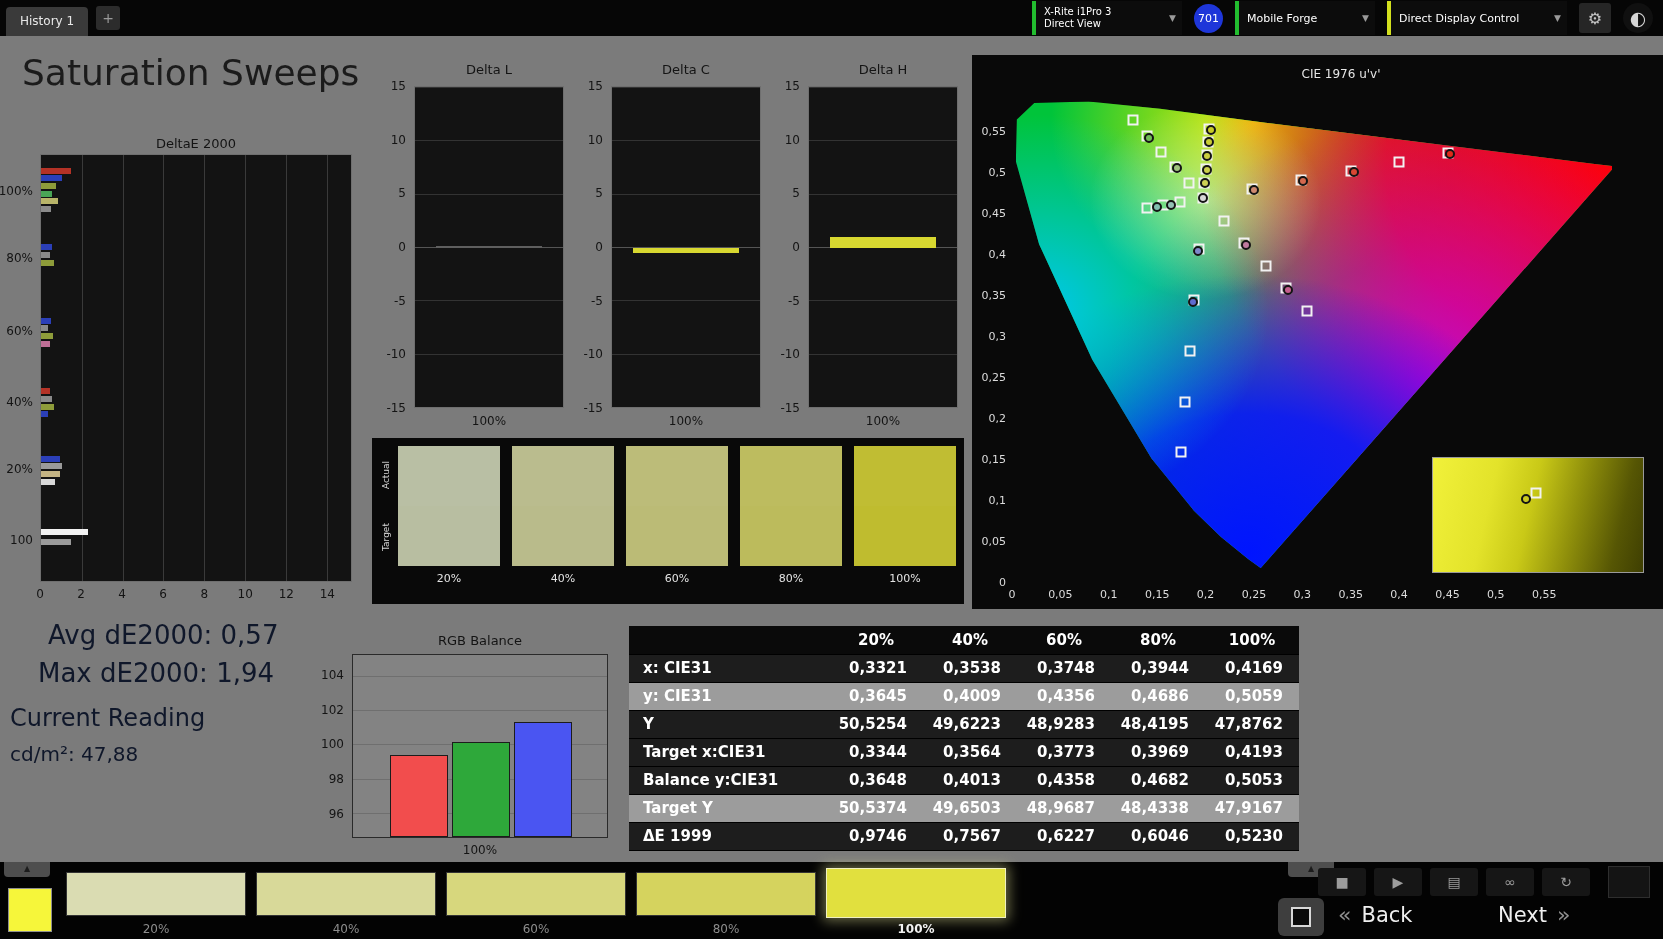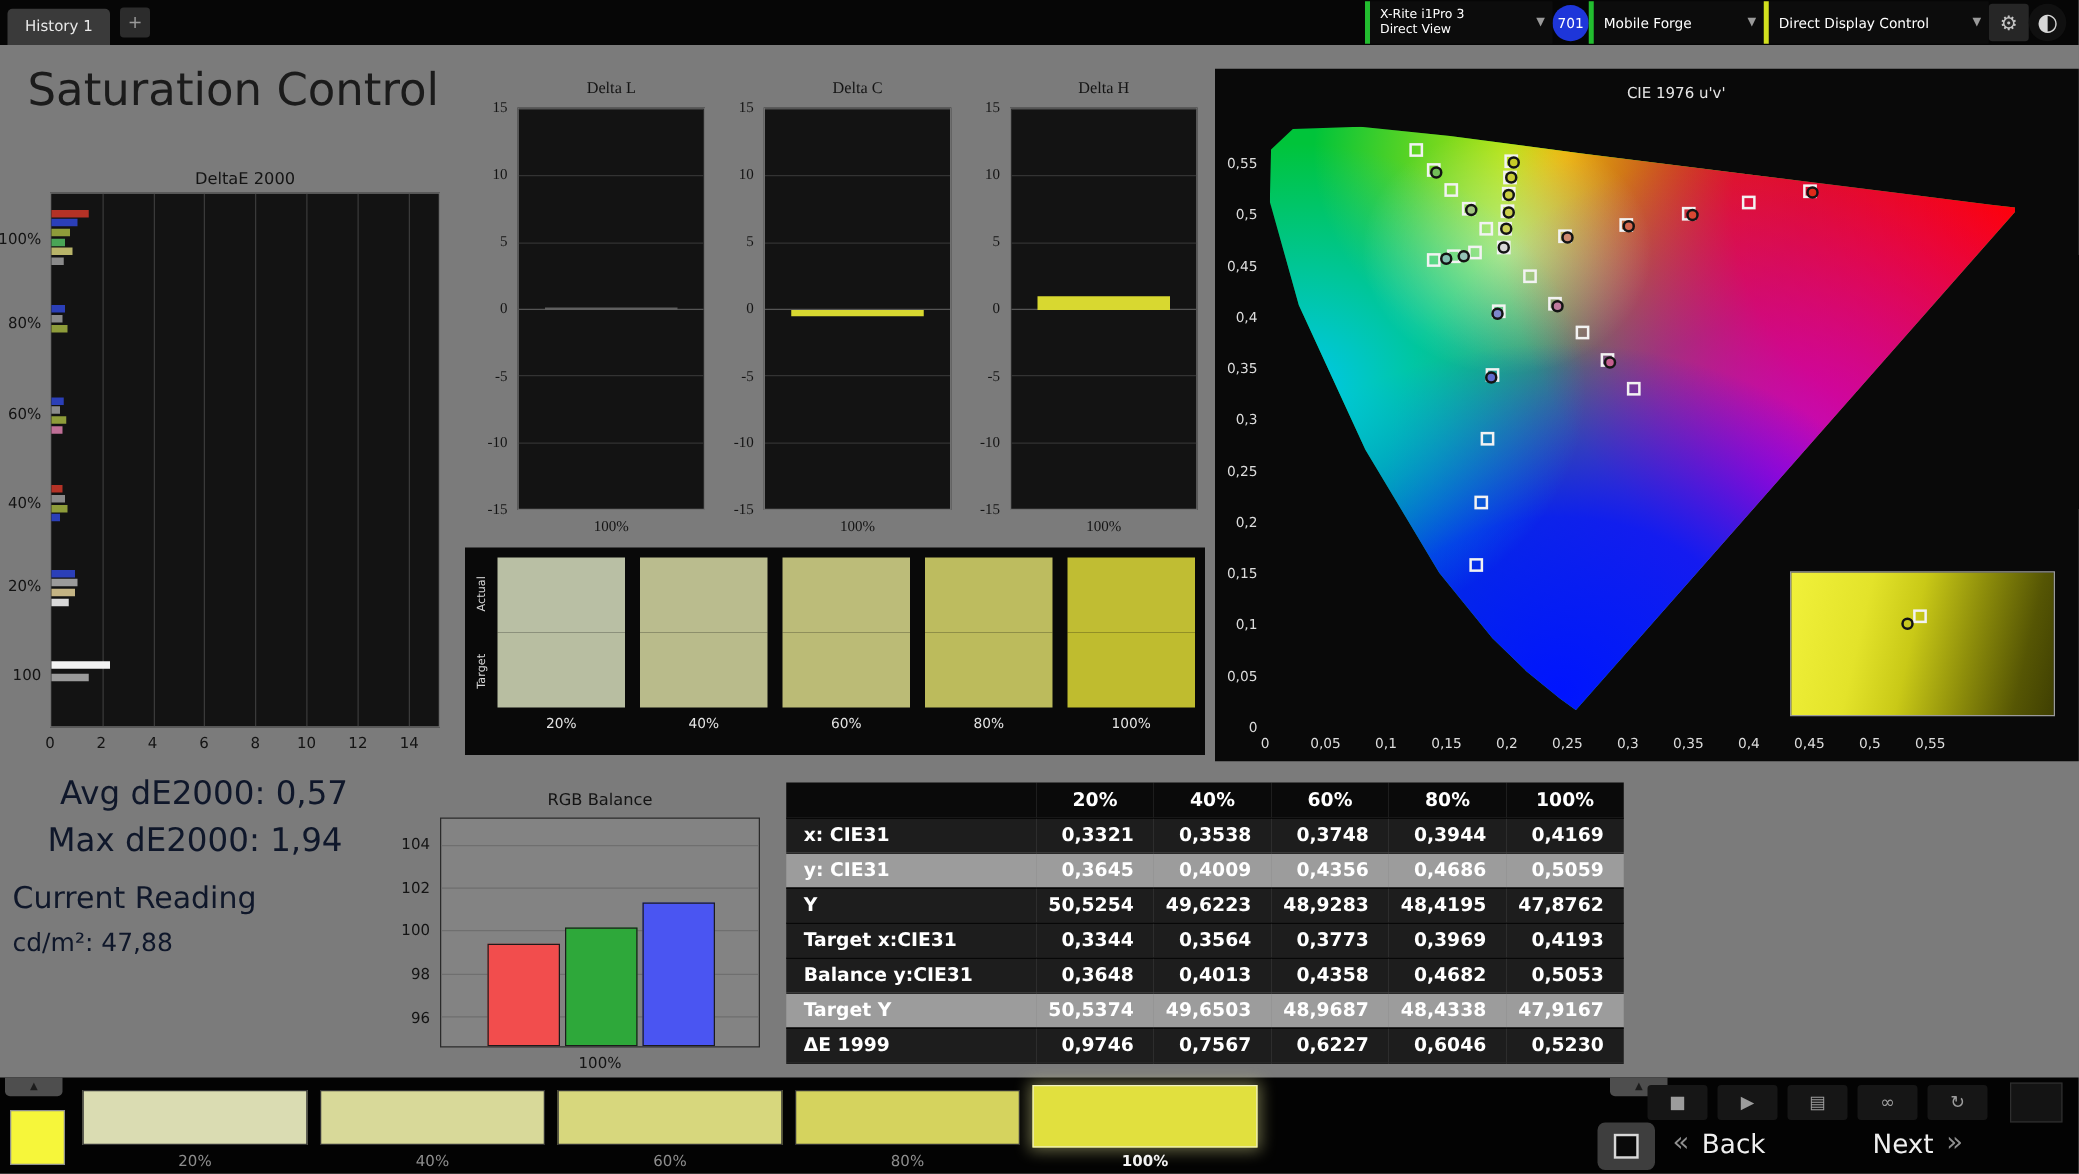--- a/index.html
+++ b/index.html
@@ -5,21 +5,21 @@
   *{margin:0;padding:0;box-sizing:border-box;}
   html,body{width:1663px;height:939px;overflow:hidden;}
   body{font-family:"DejaVu Sans","Liberation Sans",sans-serif;background:#7b7b7b;}
   .app{position:relative;width:1663px;height:939px;background:#7b7b7b;}
   button{border:none;background:none;font-family:inherit;cursor:pointer;}
 
   
   .topbar{position:absolute;top:0;left:0;right:0;height:36px;background:#060606;display:flex;align-items:center;padding:0 6px;gap:8px;z-index:5;}
   .tab{background:#3a3a3a;color:#e8e8e8;font-size:12px;height:29px;line-height:29px;padding:0 14px;border-radius:4px 4px 0 0;align-self:flex-end;}
   .addbtn{width:24px;height:24px;background:#2c2c2c;color:#9a9a9a;border-radius:3px;font-size:14px;line-height:22px;text-align:center;}
-  .tb-right{margin-left:auto;display:flex;align-items:center;height:100%;padding-right:4px;}
+  .tb-right{margin-left:auto;display:flex;align-items:center;gap:12px;height:100%;padding-right:4px;}
   .dropdown{position:relative;height:34px;background:#0c0c0c;color:#fff;display:flex;flex-direction:column;justify-content:center;padding:0 24px 0 8px;}
   .dropdown.meter{border-left:4px solid #22bd2f;width:150px;}
   .dropdown.source{border-left:4px solid #22bd2f;width:140px;}
   .dropdown.workflow{border-left:4px solid #d2e01e;width:180px;}
   .dd-line{font-size:10px;line-height:12px;white-space:nowrap;}
   .dd-single{font-size:11px;white-space:nowrap;}
   .chev{position:absolute;right:6px;top:50%;transform:translateY(-50%);color:#9a9a9a;font-size:9px;}
   .badge{min-width:29px;height:29px;border-radius:50%;background:#1e36d9;color:#fff;font-size:11px;display:flex;align-items:center;justify-content:center;}
   .iconbtn{width:32px;height:30px;background:#262626;border-radius:3px;color:#c4c4c4;font-size:16px;display:flex;align-items:center;justify-content:center;}
   .iconbtn.round{background:#101010;border-radius:50%;width:30px;font-size:19px;color:#d6d6d6;}
@@ -33,21 +33,21 @@
   #de-plot{position:absolute;left:40px;top:154px;width:312px;height:428px;background:#131313;border:1px solid #6f6f6f;overflow:hidden;}
   .vgrid{position:absolute;top:0;bottom:0;width:1px;background:#3a3a3a;}
   .hbar{position:absolute;left:0;height:6px;}
   #de-ylabels{position:absolute;left:0;top:154px;width:36px;height:428px;font-size:12px;color:#141414;}
   .de-ylab{position:absolute;right:3px;transform:translateY(-50%);}
   #de-xlabels{position:absolute;left:40px;top:587px;width:312px;height:16px;font-size:12px;color:#141414;}
   .de-xlab{position:absolute;transform:translateX(-50%);}
 
   
   #delta-charts{position:absolute;left:368px;top:60px;width:600px;height:372px;}
-  .dchart{position:absolute;top:0;width:197px;height:372px;font-family:Liberation Serif, serif;}
+  .dchart{position:absolute;top:0;width:197px;height:372px;}
   .dtitle{position:absolute;top:2px;left:46px;width:150px;text-align:center;font-size:13px;color:#141414;}
   .dylabels{position:absolute;left:0;top:26px;width:42px;height:322px;font-size:12px;color:#141414;}
   .dylab{position:absolute;right:4px;transform:translateY(-50%);}
   .dplot{position:absolute;left:46px;top:26px;width:150px;height:322px;background:#131313;border:1px solid #6f6f6f;overflow:hidden;}
   .hgrid{position:absolute;left:0;right:0;height:1px;background:#333;}
   .hgrid.zero{background:#555;}
   .dbar{position:absolute;left:14%;width:72%;}
   .dxlab{position:absolute;left:46px;top:354px;width:150px;text-align:center;font-size:12px;color:#141414;}
 
   
@@ -149,21 +149,21 @@
       </div>
       <button class="iconbtn">
           <span>⚙</span>
         </button>
       <button class="iconbtn round">
           <span>◐</span>
         </button>
     </div>
   </header>
 
-  <h1 class="page-title">Saturation Control</h1>
+  <h1 class="page-title">Saturation Sweeps</h1>
 
   <div id="de-title" class="chart-title-dark">DeltaE 2000</div>
   <div id="de-ylabels">
       <div class="de-ylab" style="top: 8.6%;">100%</div>
       <div class="de-ylab" style="top: 24.4%;">80%</div>
       <div class="de-ylab" style="top: 41.3%;">60%</div>
       <div class="de-ylab" style="top: 57.9%;">40%</div>
       <div class="de-ylab" style="top: 73.5%;">20%</div>
       <div class="de-ylab" style="top: 90.2%;">100</div>
     </div>

